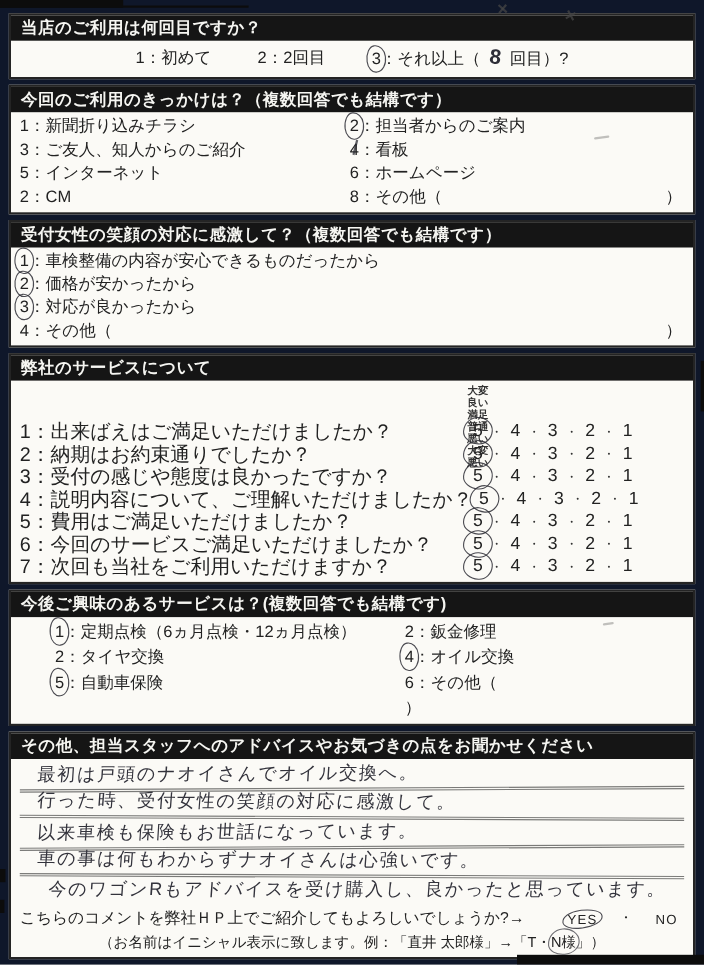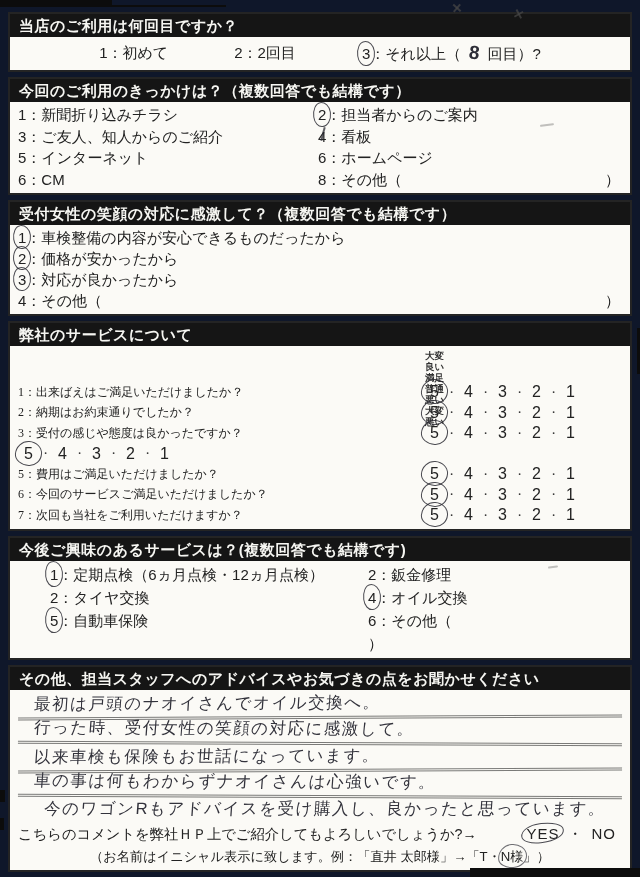--- a/index.html
+++ b/index.html
@@ -10,21 +10,21 @@
     color:#222;
   }
   
   .sec{border:2px solid #242424;margin:0 8px 5px;background:#fbfaf6;}
   .sec-h{background:#151515;color:#f6f6f2;font-weight:bold;font-size:15px;
          padding:2px 9px;letter-spacing:.5px;line-height:19px;}
   .sec-h.center{text-align:left;}
   .sec-b{padding:2px 8px 3px;}
   .opt{font-size:15px;line-height:22px;white-space:nowrap;}
   
-  .q1row{display:flex;justify-content:center;gap:66px;align-items:center;height:28px;}
+  .q1row{display:flex;justify-content:center;gap:42px;align-items:center;height:28px;}
   
   .grid2{display:grid;grid-template-columns:300px 1fr;}
   .grid2 .opt{line-height:21.5px;}
   .grid2b{display:grid;grid-template-columns:318px 1fr;padding-left:40px;}
   .grid2b .opt{line-height:23px;}
   .rowline{font-size:15px;line-height:21px;display:flex;}
   .grow{flex:1;}
   .closep{margin-right:2px;}
   
   .circ{position:relative;display:inline-block;z-index:1;}
@@ -38,34 +38,34 @@
   
   .scalehead{display:flex;align-items:flex-start;width:158px;margin-left:auto;margin-right:40px;
     padding-top:3px;height:31px;flex-direction:column;}
   .rate{display:flex;align-items:center;width:158px;margin-right:40px;font-size:16px;}
   .rate .n{width:21px;text-align:center;}
   .rate .d{width:13px;text-align:center;font-size:11px;color:#333;}
   .sh{font-size:9.5px;line-height:1.15;color:#333;white-space:pre-line;font-weight:bold;
       width:21px;text-align:center;}
   .shd{width:13px;}
   .qrow{display:flex;align-items:center;height:20.5px;}
-  .qlabel{flex:1;font-size:12px;white-space:nowrap;font-family:Liberation Serif, serif;}
+  .qlabel{flex:1;font-size:18px;white-space:nowrap;}
   .circ5{position:relative;display:inline-block;}
   .circ5::before{content:"";position:absolute;left:-3px;right:-3px;top:-4px;bottom:-3px;
     border:1.8px solid rgba(42,42,50,.85);border-radius:50% 50% 46% 54%/56% 48% 52% 44%;
     transform:rotate(4deg);}
   
   .hline{height:23.5px;border-bottom:3px double #7a7a78;font-size:16.5px;
     color:#33333c;letter-spacing:1.5px;padding-left:16px;white-space:nowrap;overflow:hidden;}
   .hand{transform:skewX(-4deg);display:inline-block;}
   .h1{transform:rotate(-.3deg);}
   .h2{transform:rotate(.25deg);}
   .h5{padding-left:26px;}
   .hpline{display:flex;align-items:center;font-size:14.3px;height:23px;margin-top:2px;}
-  .yesno{margin-left:auto;margin-right:6px;font-size:15px;letter-spacing:1px;display:flex;gap:8px;align-items:flex-start;}
+  .yesno{margin-left:auto;margin-right:6px;font-size:12px;letter-spacing:1px;display:flex;gap:20px;align-items:flex-end;}
   .noteline{font-size:13.2px;text-align:center;height:21px;line-height:21px;white-space:nowrap;}
   .circn{position:relative;display:inline-block;}
   .circn::before{content:"";position:absolute;left:-3px;right:-3px;top:-2px;bottom:-1px;
     border:1.6px solid rgba(50,50,58,.7);border-radius:50%/60% 50% 50% 40%;transform:rotate(-4deg);}
   
   .rule{height:3px;background:#141414;margin:3px 3px 6px;}
   .fbox{border:3px solid #1d1d1d;margin:0 10px;height:60px;background:#fcfbf7;
     display:flex;align-items:center;}
   .bigp{font-size:46px;font-weight:400;color:#2a2a2a;line-height:50px;transform:scaleY(1.05);}
   .bp-open{margin-left:14px;}
@@ -109,21 +109,21 @@
 
   <section class="sec">
     <div class="sec-h">今回のご利用のきっかけは？（複数回答でも結構です）</div>
     <div class="sec-b grid2">
       <span class="opt">1：新聞折り込みチラシ</span>
       <span class="opt"><span class="circ tail"><span>2</span></span><span>：担当者からのご案内</span></span>
       <span class="opt">3：ご友人、知人からのご紹介</span>
       <span class="opt">4：看板</span>
       <span class="opt">5：インターネット</span>
       <span class="opt">6：ホームページ</span>
-      <span class="opt">6：CM</span>
+      <span class="opt">2：CM</span>
       <span class="opt" style="display:flex;">
           <span>8：その他（</span>
           <span class="grow"></span>
           <span class="closep">）</span>
         </span>
     </div>
   </section>
 
   <section class="sec">
     <div class="sec-h">受付女性の笑顔の対応に感激して？（複数回答でも結構です）</div>
@@ -201,20 +201,21 @@
             <span class="n">4</span>
             <span class="d">・</span>
             <span class="n">3</span>
             <span class="d">・</span>
             <span class="n">2</span>
             <span class="d">・</span>
             <span class="n">1</span>
           </span>
       </div>
       <div class="qrow">
+        <span class="qlabel">4：説明内容について、ご理解いただけましたか？</span>
         <span class="rate">
             <span class="n circ5">5</span>
             <span class="d">・</span>
             <span class="n">4</span>
             <span class="d">・</span>
             <span class="n">3</span>
             <span class="d">・</span>
             <span class="n">2</span>
             <span class="d">・</span>
             <span class="n">1</span>

